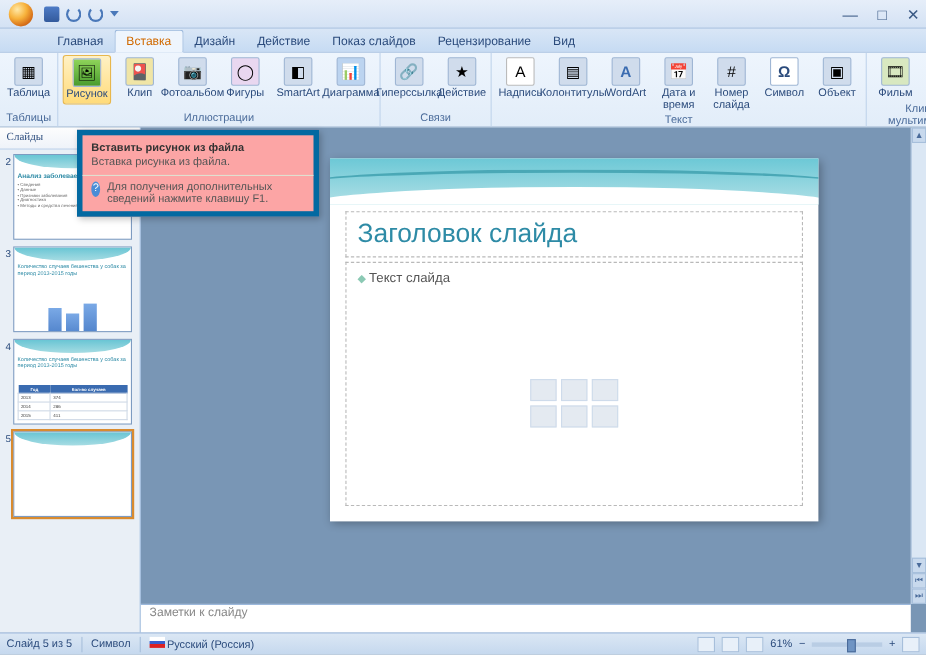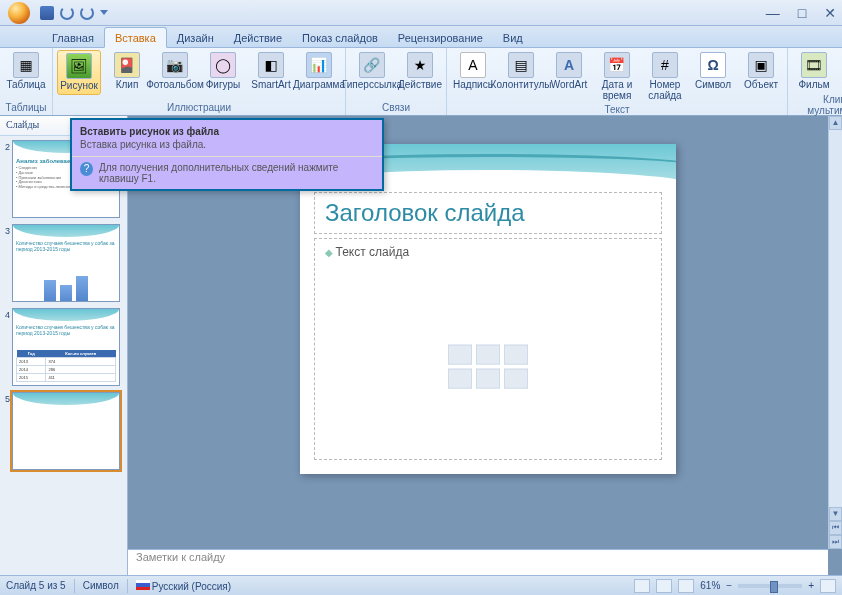--- a/index.html
+++ b/index.html
@@ -56,37 +56,37 @@
   .thumb .ttab td{border:1px solid #cfd9e6;font-size:4px;padding:1px 2px;}
   .thumb .ttab th{background:#3a6bb0;color:#fff;font-size:4px;padding:1px;}
 
   .canvas-area { flex:1; display:flex; flex-direction:column; position:relative;}
   .canvas { flex:1; position:relative; overflow:hidden;}
   .vscroll { position:absolute; right:0; top:0; bottom:0; width:14px; background:#dbe7f4; border-left:1px solid #b3c8e0;}
   .vscroll .arrow{height:14px;background:#c8d9ed;border:1px solid #a7bfdb;font-size:8px;text-align:center;line-height:12px;color:#4a6b9a;}
   .vscroll .track{position:absolute;top:14px;bottom:40px;left:0;right:0;}
   .vscroll .navbtns{position:absolute;bottom:0;left:0;right:0;}
 
-  .slide { position:absolute; left:172px; top:28px; width:376px; height:330px; background:#fff; box-shadow:2px 2px 8px rgba(0,0,0,.3);}
+  .slide { position:absolute; left:172px; top:28px; width:444px; height:330px; background:#fff; box-shadow:2px 2px 8px rgba(0,0,0,.3);}
   .slide-wave { height:42px; background:linear-gradient(#6cc8d6,#b0e0e6); position:relative; overflow:hidden;}
   .slide-wave::after{content:"";position:absolute;left:-20px;right:-20px;bottom:-16px;height:32px;background:#fff;border-radius:50%;}
   .slide-wave::before{content:"";position:absolute;left:-30px;right:-30px;top:10px;height:24px;border-top:3px solid #4aa8b6;border-radius:50%;}
   .placeholder { position:absolute; border:1px dashed #b9b9b9; padding:6px 10px;}
   .ph-title { left:14px; top:48px; right:14px;}
   .ph-title h1 { font-size:24px; color:#2e8ba6; font-weight:400;}
   .ph-body { left:14px; top:94px; right:14px; bottom:14px;}
   .ph-body .bullet{font-size:12px;color:#555;}
   .ph-body .bullet::before{content:"◆ ";color:#8bc9b4;font-size:10px;}
   .content-icons{position:absolute;left:50%;top:50%;transform:translate(-50%,-10%);display:grid;grid-template-columns:24px 24px 24px;gap:4px;opacity:.55;}
   .content-icons div{width:24px;height:20px;background:#cfd9e6;border:1px solid #a7bfdb;}
 
   .notes { height:26px; background:#fff; border-top:1px solid #9bb8dc; font-size:11px; color:#888; padding:1px 8px; margin-right:14px;}
 
   
-  .tooltip{position:absolute; left:70px; top:118px; width:314px; background:#c4b5fd; border:2px solid #0369a1; box-shadow:2px 2px 6px rgba(0,0,0,.25); font-size:10px; z-index:50;}
+  .tooltip{position:absolute; left:70px; top:118px; width:220px; background:#fca5a5; border:5px solid #0369a1; box-shadow:2px 2px 6px rgba(0,0,0,.25); font-size:10px; z-index:50;}
   .tooltip .tt-title{font-weight:bold; padding:6px 8px 2px; color:#333;}
   .tooltip .tt-body{padding:0 8px 6px;color:#555;}
   .tooltip .tt-help{border-top:1px solid #e0e0d0; padding:5px 8px; display:flex; gap:6px; color:#555;}
   .tooltip .hicon{width:14px;height:14px;border-radius:50%;background:#4a8dd6;color:#fff;font-size:10px;text-align:center;line-height:14px;}
 
   
   .status { position:absolute; bottom:0; left:0; right:0; height:20px; background:linear-gradient(#dbe7f4,#c5d8ee); border-top:1px solid #9bb8dc; display:flex; align-items:center; font-size:10px; color:#2b4b7c; padding:0 6px; gap:8px;}
   .status .sp{border-left:1px solid #a7bfdb;height:14px;}
   .status-right{margin-left:auto;display:flex;gap:6px;align-items:center;}
   .view-btn{width:16px;height:14px;background:#e8f0f9;border:1px solid #a7bfdb;}

